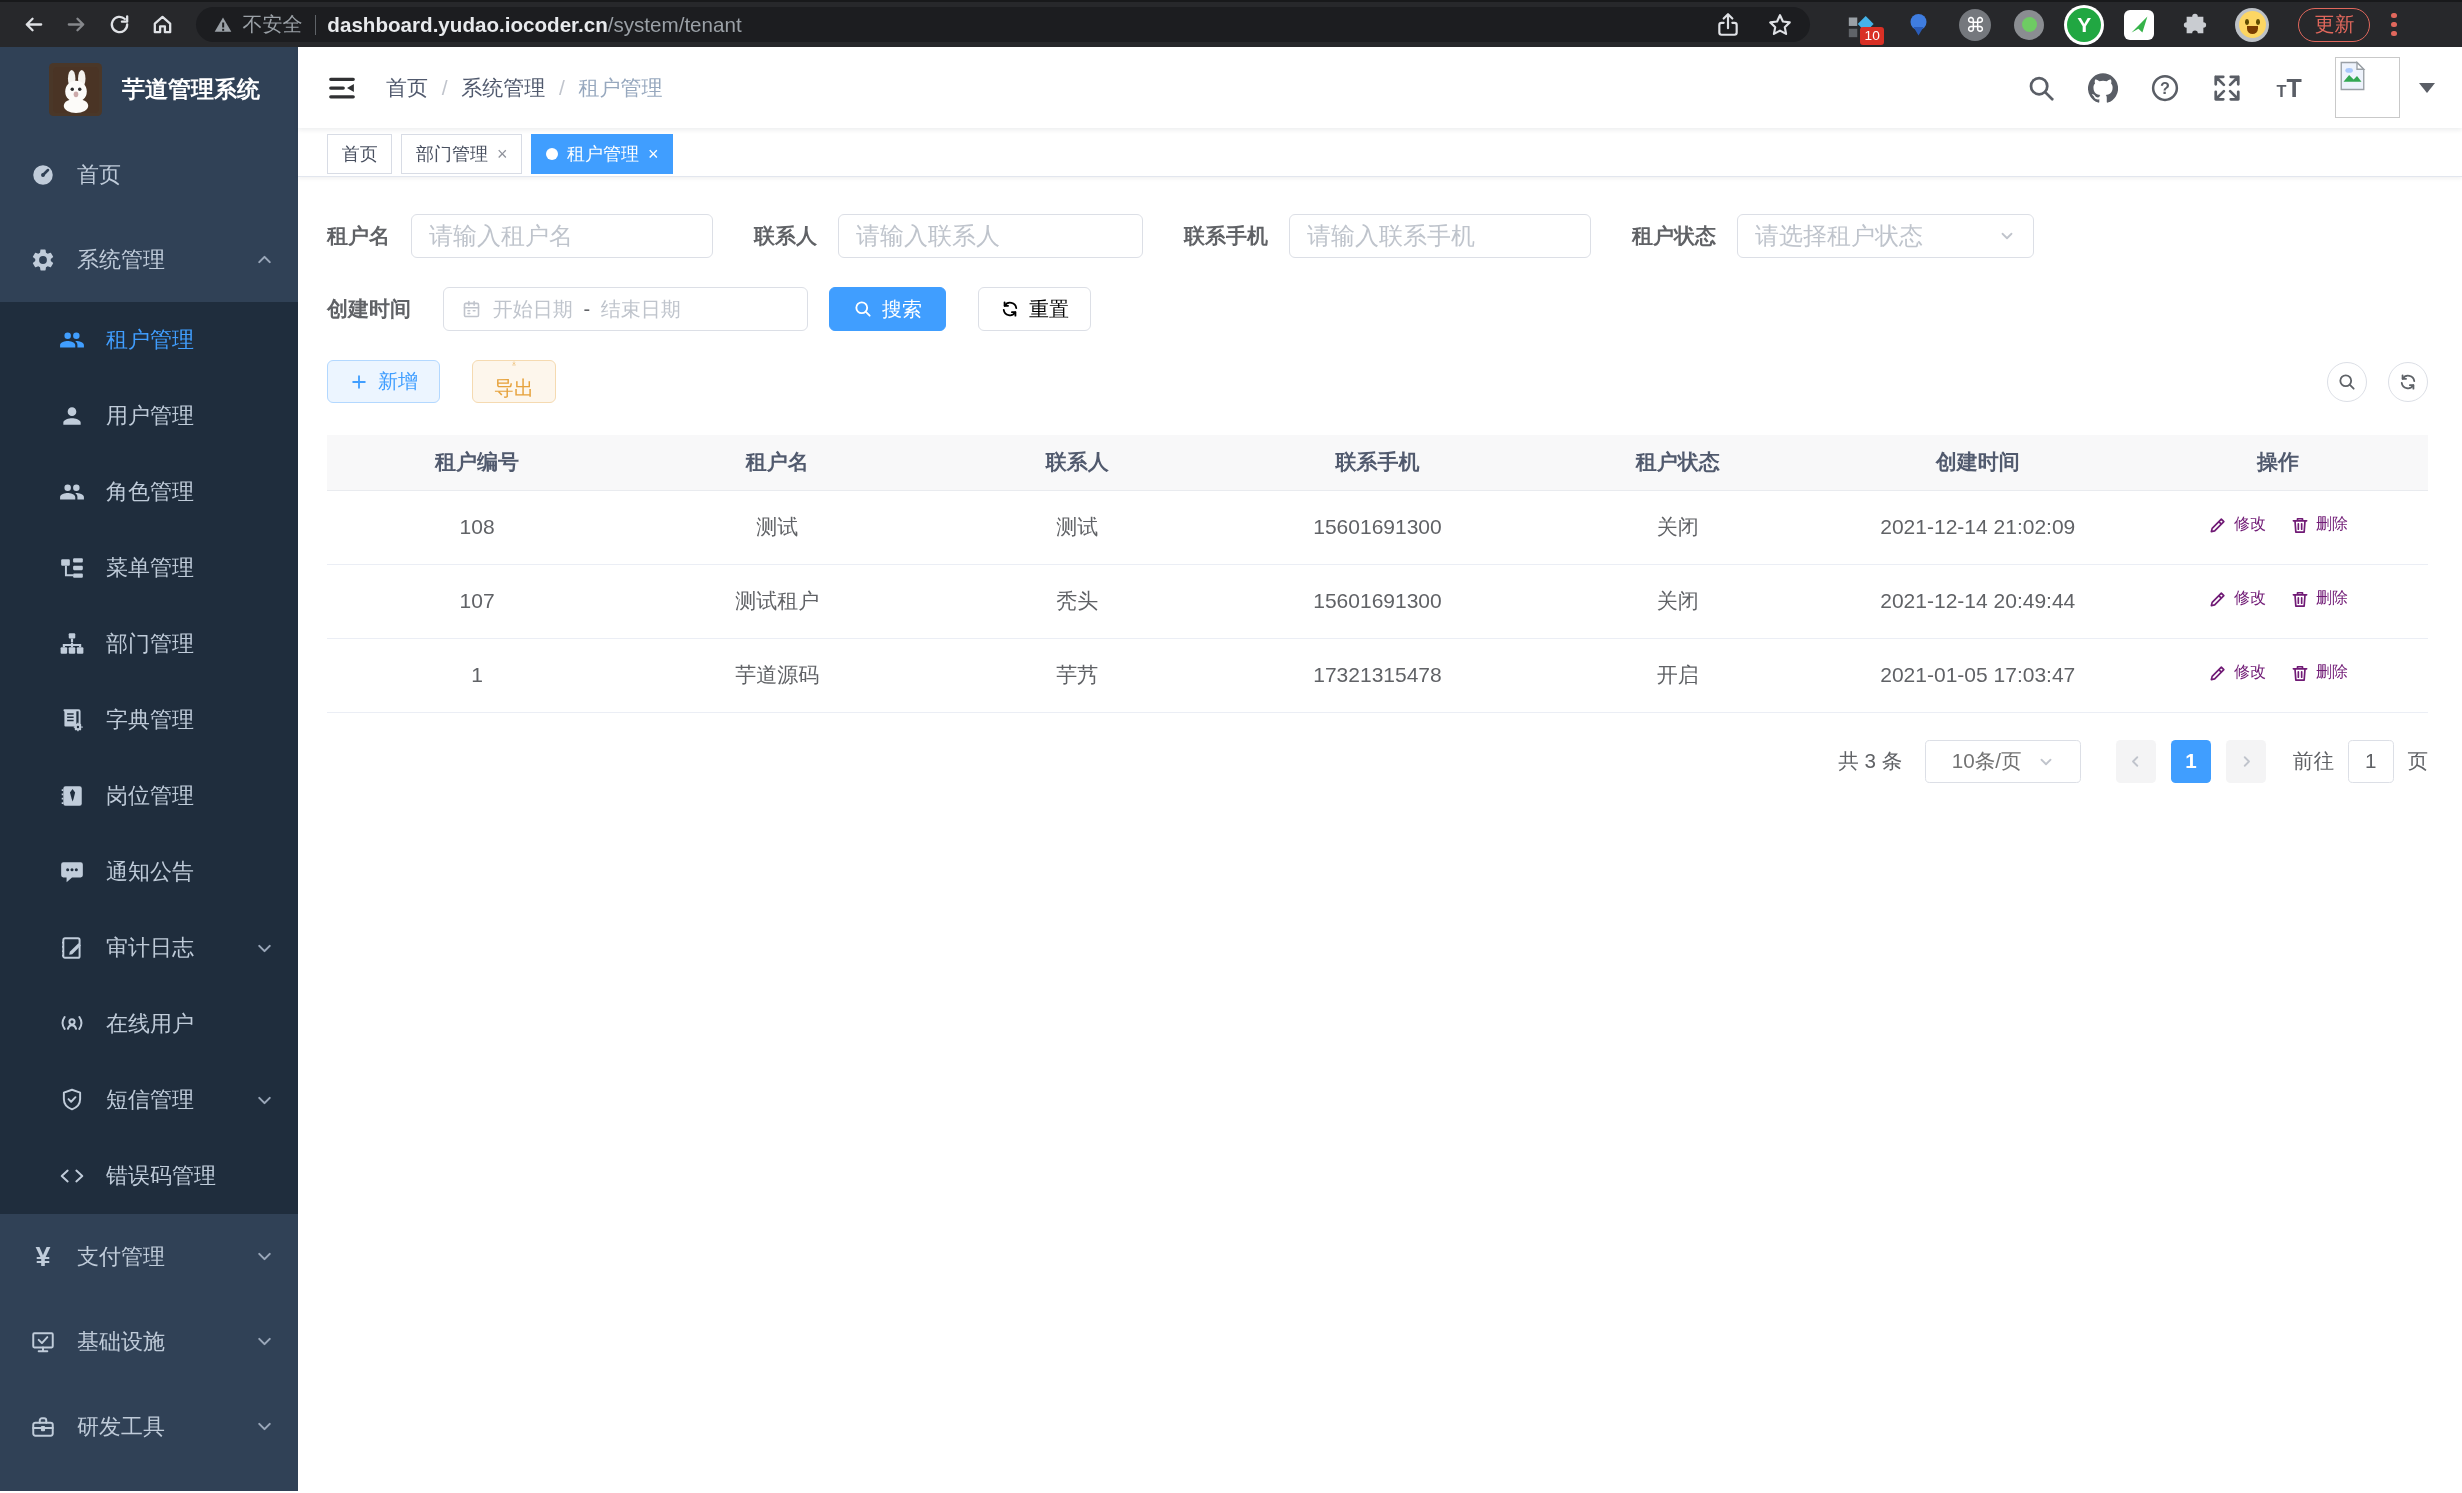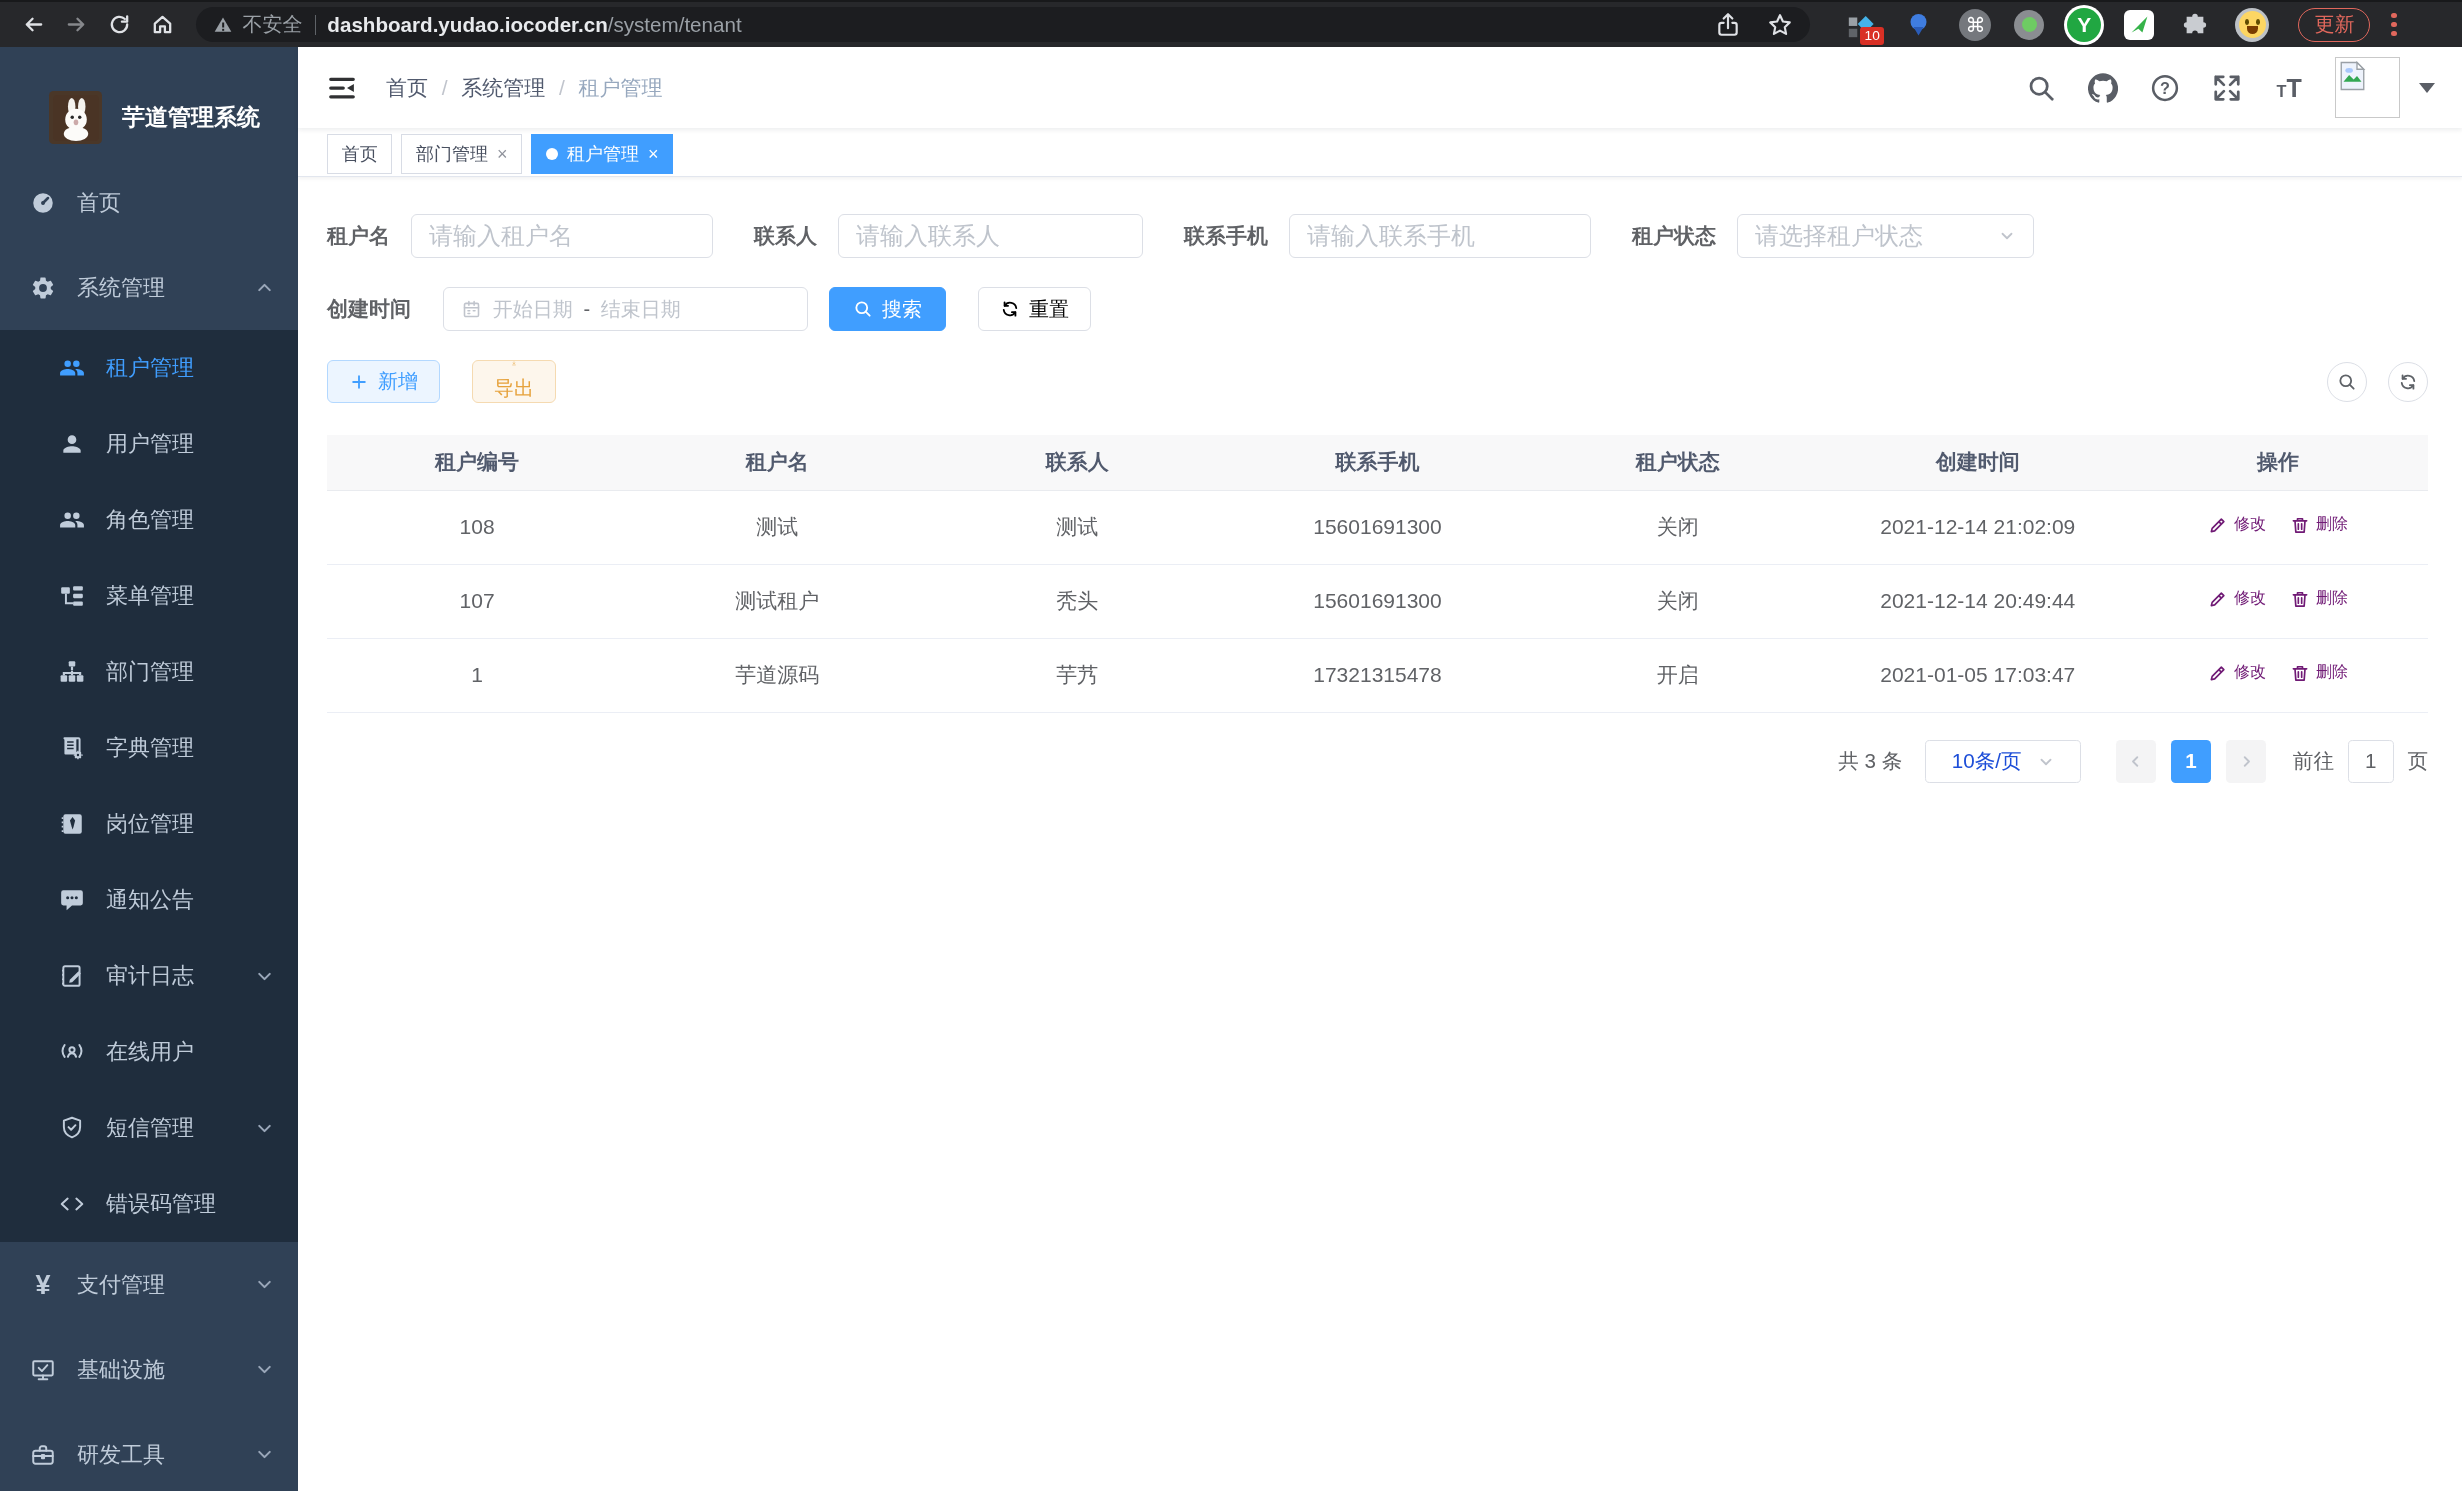--- a/index.html
+++ b/index.html
@@ -26,21 +26,21 @@
   .ext { width:35px; height:35px; display:flex; align-items:center; justify-content:center; position:relative; flex:none; }
   .ext-badge { position:absolute; right:-6px; bottom:-3px; background:#d93025; color:#fff; font-size:13.7px; line-height:1; padding:2.3px 4.6px; border-radius:3px; }
   .circle-ext { border-radius:50%; display:flex; align-items:center; justify-content:center; }
   .update-pill { height:34px; padding:0 15px; margin-left:26px; border:1.5px solid #e0675c; border-radius:17px; color:#e0675c; font-size:20px; display:flex; align-items:center; flex:none; }
   .kebab { display:flex; flex-direction:column; gap:3.8px; margin-left:18px; }
   .kebab i { width:5.3px; height:5.3px; border-radius:50%; background:#e0675c; }
 
   
   .app { display:flex; height:1444px; }
   .sidebar { width:298px; background:#304156; flex:none; overflow:hidden; }
-  .logo-row { height:85px; display:flex; align-items:center; padding-left:49px; gap:20px;margin-top:28px; }
+  .logo-row { height:85px; display:flex; align-items:center; padding-left:49px; gap:20px; }
   .logo-img { width:53px; height:53px; border-radius:4.6px; background:#4a3728; display:flex; align-items:center; justify-content:center; flex:none; }
   .logo-title { color:#fff; font-size:23px; font-weight:bold; }
   .menu-item { height:85px; display:flex; align-items:center; padding:0 23px 0 30px; gap:21px; font-size:22px; color:#bfcbd9; cursor:pointer; }
   .menu-item.sub { height:76px; background:#1f2d3d; padding-left:59px; }
   .menu-item.active { color:#409eff; }
   .mi-icon { width:26px; height:26px; flex:none; color:#c0ccda; display:flex; }
   .menu-item.active .mi-icon { color:#409eff; }
   .mi-icon svg { width:26px; height:26px; }
   .mi-label { flex:1; }
   .mi-arrow { width:21px; height:21px; color:#9aa7b9; flex:none; }
@@ -97,21 +97,21 @@
   
   table.grid { width:100%; margin-top:32px; border-collapse:collapse; table-layout:fixed; }
   table.grid th { height:55px; background:#f8f8f9; color:#515a6e; font-size:21px; font-weight:bold; text-align:center; border-bottom:1.5px solid #e9ebef; }
   table.grid td { height:74px; text-align:center; font-size:21px; color:#606266; border-bottom:1.5px solid #ebeef5; background:#fff; }
   .op-link { color:#701a75; font-size:16px; display:inline-flex; align-items:center; gap:6px; margin:0 12px; cursor:pointer; }
   .op-link svg { width:20px; height:20px; stroke:currentColor; stroke-width:2; fill:none; stroke-linecap:round; stroke-linejoin:round; }
 
   
   .pagination { margin-top:27px; display:flex; align-items:center; justify-content:flex-end; font-size:20.6px; color:#606266; }
   .pg-total { margin-right:23px; }
-  .pg-size { width:156px; height:43px; border:1.5px solid #dcdfe6; border-radius:4.6px; display:flex; align-items:center; justify-content:center; gap:15px; margin-right:27px; color:#1d4ed8; cursor:pointer; }
+  .pg-size { width:156px; height:43px; border:1.5px solid #dcdfe6; border-radius:4.6px; display:flex; align-items:center; justify-content:center; gap:15px; margin-right:27px; color:#737373; cursor:pointer; }
   .pg-btn { width:40px; height:43px; border-radius:4.6px; background:#f4f4f5; color:#c0c4cc; display:flex; align-items:center; justify-content:center; margin:0 7.6px; cursor:pointer; }
   .pg-btn svg { width:17px; height:17px; stroke:currentColor; stroke-width:2.6; fill:none; stroke-linecap:round; stroke-linejoin:round; }
   .pg-num { width:40px; height:43px; border-radius:4.6px; background:#409eff; color:#fff; display:flex; align-items:center; justify-content:center; margin:0 7.6px; font-weight:bold; cursor:pointer; }
   .pg-goto { margin-left:19px; display:flex; align-items:center; gap:13.7px; }
   .pg-goto input { width:46px; height:43px; border:1.5px solid #dcdfe6; border-radius:4.6px; text-align:center; font-size:20.6px; color:#606266; outline:none; font-family:inherit; }
 </style>
 </head>
 <body>
 
 <div class="screen">

